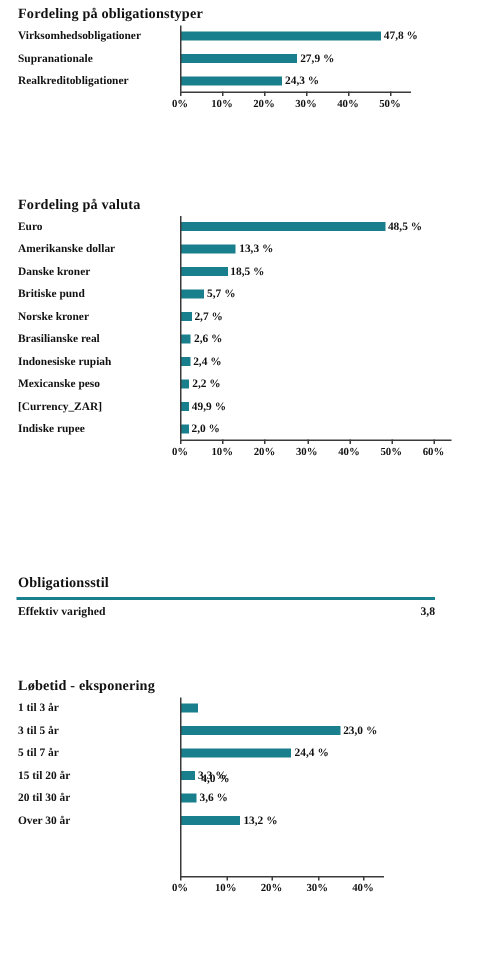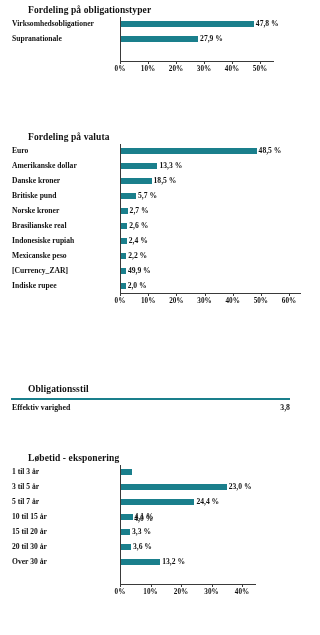--- a/index.html
+++ b/index.html
@@ -18,21 +18,21 @@
   .section {
     position: absolute;
     left: 0;
     width: 301px;
   }
   .section-title {
     font-size: 9.5px;
     font-weight: bold;
     color: #111111;
     letter-spacing: 0.1px;
-    padding-left: 28px;
+    padding-left: 12px;
     line-height: 12px;
   }
   .chart {
     position: relative;
     width: 301px;
   }
   .rows {
     position: relative;
   }
   .row {
@@ -134,20 +134,25 @@
     <div class="rows" id="rows-bond-types" style="height: 45px;">
         <div class="row">
           <div class="row-label">Virksomhedsobligationer</div>
           <div class="bar" style="left: 120px; width: 133.84px; background: rgb(26, 127, 140);"></div>
           <div class="bar-value" style="left: 255.84px;">47,8 %</div>
         </div>
         <div class="row">
           <div class="row-label">Supranationale</div>
           <div class="bar" style="left: 120px; width: 78.12px; background: rgb(26, 127, 140);"></div>
           <div class="bar-value" style="left: 200.12px;">27,9 %</div>
+        </div>
+        <div class="row">
+          <div class="row-label">Realkreditobligationer</div>
+          <div class="bar" style="left: 120px; width: 68.04px; background: rgb(26, 127, 140);"></div>
+          <div class="bar-value" style="left: 190.04px;">24,3 %</div>
         </div>
         <div class="axis-line axis-v" style="left: 120px; top: 1px; height: 44px;"></div>
       </div>
     <div class="axis-area" id="axis-bond-types">
         <div class="axis-line axis-h" style="left: 120px; top: 0px; width: 154px;"></div>
         <div class="tick" style="left: 120px; top: 0px;"></div>
         <div class="tick-label" style="left: 107px;">0%</div>
         <div class="tick" style="left: 148px; top: 0px;"></div>
         <div class="tick-label" style="left: 135px;">10%</div>
         <div class="tick" style="left: 176px; top: 0px;"></div>
@@ -262,25 +267,20 @@
           <div class="row-label">3 til 5 år</div>
           <div class="bar" style="left: 120px; width: 106.75px; background: rgb(26, 127, 140);"></div>
           <div class="bar-value" style="left: 228.75px;">23,0 %</div>
         </div>
         <div class="row">
           <div class="row-label">5 til 7 år</div>
           <div class="bar" style="left: 120px; width: 74.42px; background: rgb(26, 127, 140);"></div>
           <div class="bar-value" style="left: 196.42px;">24,4 %</div>
         </div>
         <div class="row">
-          <div class="row-label">10 til 15 år</div>
-          <div class="bar" style="left: 120px; width: 12.505px; background: rgb(26, 127, 140);"></div>
-          <div class="bar-value" style="left: 134.505px;">4,1 %</div>
-        </div>
-        <div class="row">
           <div class="row-label">15 til 20 år</div>
           <div class="bar" style="left: 120px; width: 10.065px; background: rgb(26, 127, 140);"></div>
           <div class="bar-value" style="left: 132.065px; text-align: center;">3,3 %</div>
         </div>
         <div class="row">
           <div class="row-label">20 til 30 år</div>
           <div class="bar" style="left: 120px; width: 10.98px; background: rgb(26, 127, 140);"></div>
           <div class="bar-value" style="left: 132.98px;">3,6 %</div>
         </div>
         <div class="row">

